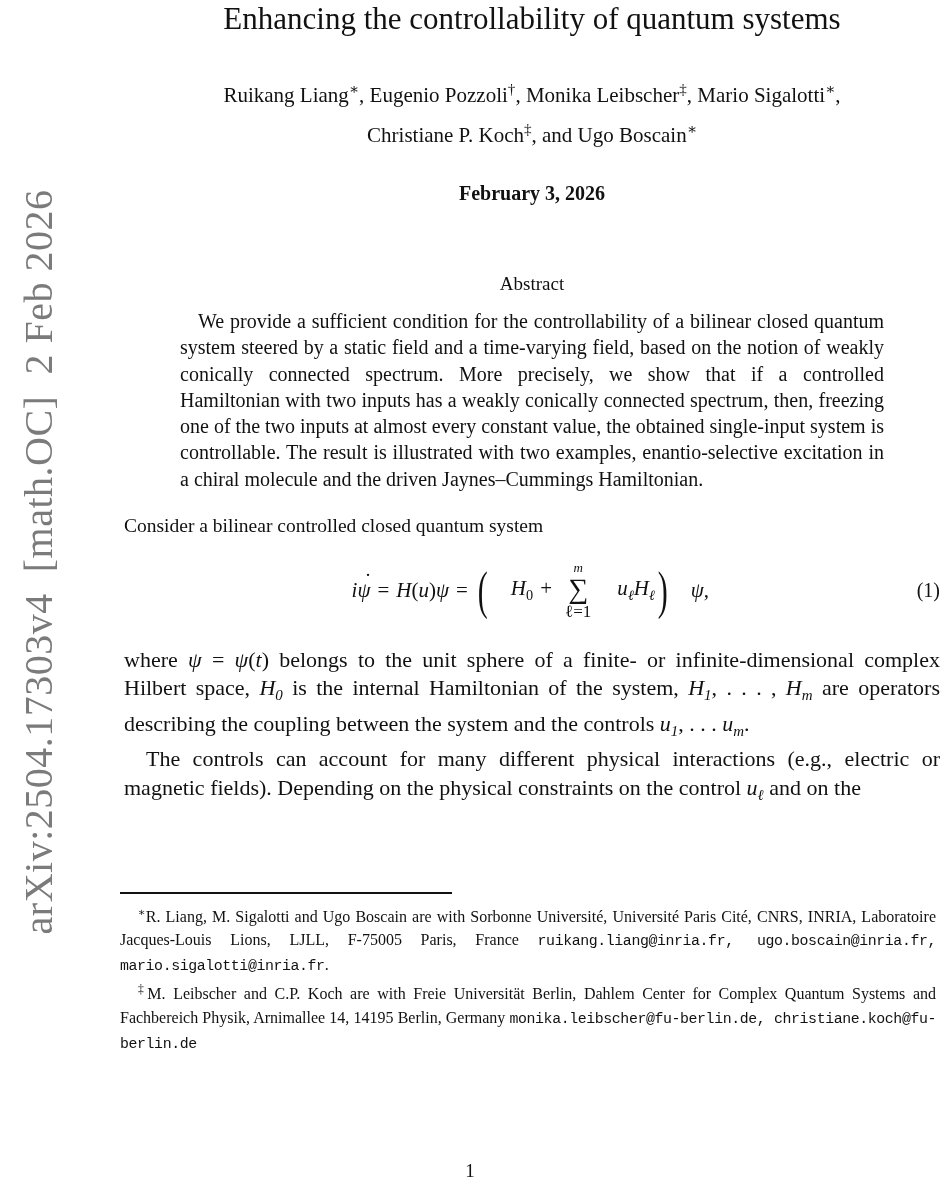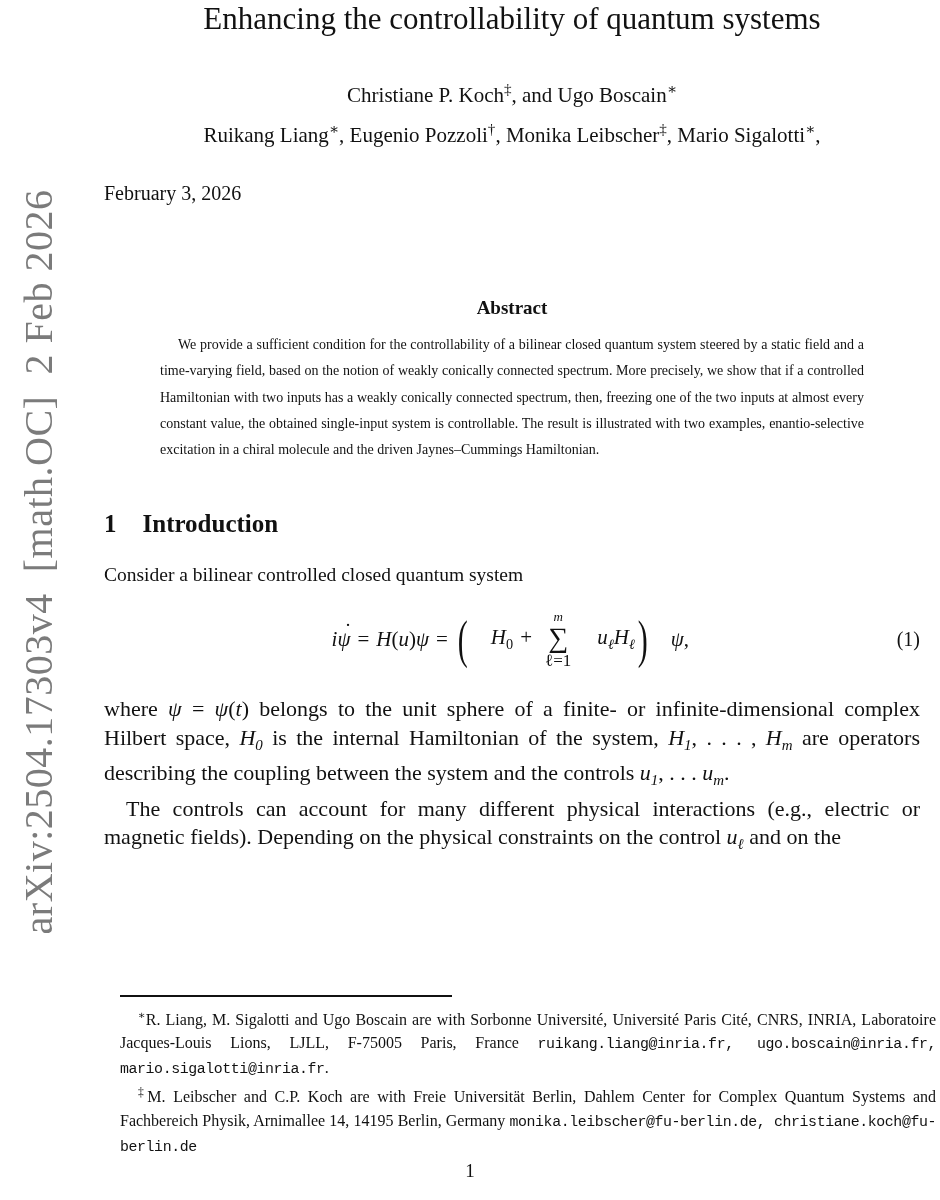--- a/index.html
+++ b/index.html
@@ -8,27 +8,27 @@
     font-family:"Liberation Serif","DejaVu Serif",serif;color:#111111;
   }
   .page{position:absolute;inset:0;}
   
   .watermark{
     position:absolute;left:38px;top:562px;
     transform:translate(-50%,-50%) rotate(-90deg);
     white-space:pre;color:#7b7b7b;font-size:40px;letter-spacing:0.5px;
   }
   
-  .content{position:absolute;left:104px;top:0;width:816px;}
+  .content{position:absolute;left:124px;top:0;width:816px;}
   .title{ text-align:center;font-size:31px;line-height:47px;margin-top:-5px;}
   .authors{text-align:center;font-size:21px;line-height:34px;margin-top:30px;}
-  .date{font-size:20px;line-height:30px;margin-top:26px;}
-  .abs-head{text-align:center;font-size:19px;font-weight:bold;margin-top:88px;line-height:24px;}
+  .date{text-align:center;font-size:20px;line-height:30px;margin-top:26px;font-weight:bold;}
+  .abs-head{text-align:center;font-size:19px;font-weight:normal;margin-top:64px;line-height:24px;}
   .abs-body{
-    margin:12px 56px 0 56px;font-size:14px;line-height:26.3px;
+    margin:12px 56px 0 56px;font-size:20px;line-height:26.3px;
     text-align:justify;text-indent:18px;
   }
   .sec-head{margin-top:44px;font-size:25px;font-weight:bold;line-height:34px;}
   .sec-num{margin-right:26px;}
   .lead{margin-top:20px;font-size:19.5px;line-height:28px;}
   .para{font-size:22px;line-height:28.2px;text-align:justify;margin:0;}
   .para.first{margin-top:20px;}
   .para.indent{text-indent:22px;}
   
   .eqrow{display:flex;align-items:center;margin-top:14px;height:72px;}
@@ -39,53 +39,50 @@
   .msub{font-size:0.68em;font-style:italic;}
   .bigp{font-size:30px;transform:scaleY(1.75);display:inline-block;margin:0 3px;font-weight:300;}
   .sumstack{display:inline-flex;flex-direction:column;align-items:center;margin:0 6px;}
   .sumtop{font-size:13px;line-height:13px;font-style:italic;}
   .sumsym{font-size:28px;line-height:30px;}
   .sumbot{font-size:17px;line-height:15px;}
   .psidot{position:relative;display:inline-block;}
   .pdot{position:absolute;left:55%;top:-0.40em;font-style:normal;}
   .eqno{font-size:20px;}
   
-  .footnotes{position:absolute;left:120px;top:995px;width:816px;}
+  .footnotes{position:absolute;left:120px;top:892px;width:816px;}
   .fnrule{width:332px;border-top:2px solid #111;margin-bottom:7px;}
   .footnotes p{margin:0;font-size:16px;line-height:23px;text-align:justify;text-indent:18px;}
   .fnmark{font-size:0.72em;}
   .tt{font-family:"Liberation Mono","DejaVu Sans Mono",monospace;font-size:0.93em;letter-spacing:-0.4px;}
   .pageno{position:absolute;left:0;top:1160px;width:940px;text-align:center;font-size:19px;}
 </style>
 </head>
 <body>
 
 <div class="page">
 
   <div class="watermark">arXiv:2504.17303v4  [math.OC]  2 Feb 2026</div>
 
   <div class="content">
 
     <div class="title">
       <div>Enhancing the controllability of quantum systems</div>
     </div>
 
     <div class="authors">
+      <div>Ruikang Liang<sup class="fnmark">∗</sup>, Eugenio Pozzoli<sup class="fnmark">†</sup>, Monika Leibscher<sup class="fnmark">‡</sup>, Mario Sigalotti<sup class="fnmark">∗</sup>,</div>
       <div>Christiane P. Koch<sup class="fnmark">‡</sup>, and Ugo Boscain<sup class="fnmark">∗</sup></div>
-      <div>Ruikang Liang<sup class="fnmark">∗</sup>, Eugenio Pozzoli<sup class="fnmark">†</sup>, Monika Leibscher<sup class="fnmark">‡</sup>, Mario Sigalotti<sup class="fnmark">∗</sup>,</div>
     </div>
 
     <div class="date">February 3, 2026</div>
 
     <div class="abs-head">Abstract</div>
     <div class="abs-body">We provide a sufficient condition for the controllability of a bilinear closed quantum system steered by a static field and a time-varying field, based on the notion of weakly conically connected spectrum. More precisely, we show that if a controlled Hamiltonian with two inputs has a weakly conically connected spectrum, then, freezing one of the two inputs at almost every constant value, the obtained single-input system is controllable. The result is illustrated with two examples, enantio-selective excitation in a chiral molecule and the driven Jaynes–Cummings Hamiltonian.</div>
 
-    <div class="sec-head">
-      <span class="sec-num">1</span><span>Introduction</span>
-    </div>
 
     <div class="lead">Consider a bilinear controlled closed quantum system</div>
 
     <div class="eqrow">
       <div class="eqcenter">
         <span class="txt"><span class="mi">i</span><span class="psidot"><span class="mi">ψ</span><span class="pdot">˙</span></span><span class="rel">=</span><span class="mi">H</span><span>(</span><span class="mi">u</span><span>)</span><span class="mi">ψ</span><span class="rel">=</span></span>
         <span class="bigp">(</span>
         <span class="txt"><span class="mi">H</span><sub class="msub" style="font-style:normal">0</sub><span class="rel">+</span></span>
         <span class="sumstack">
             <span class="sumtop">m</span>

